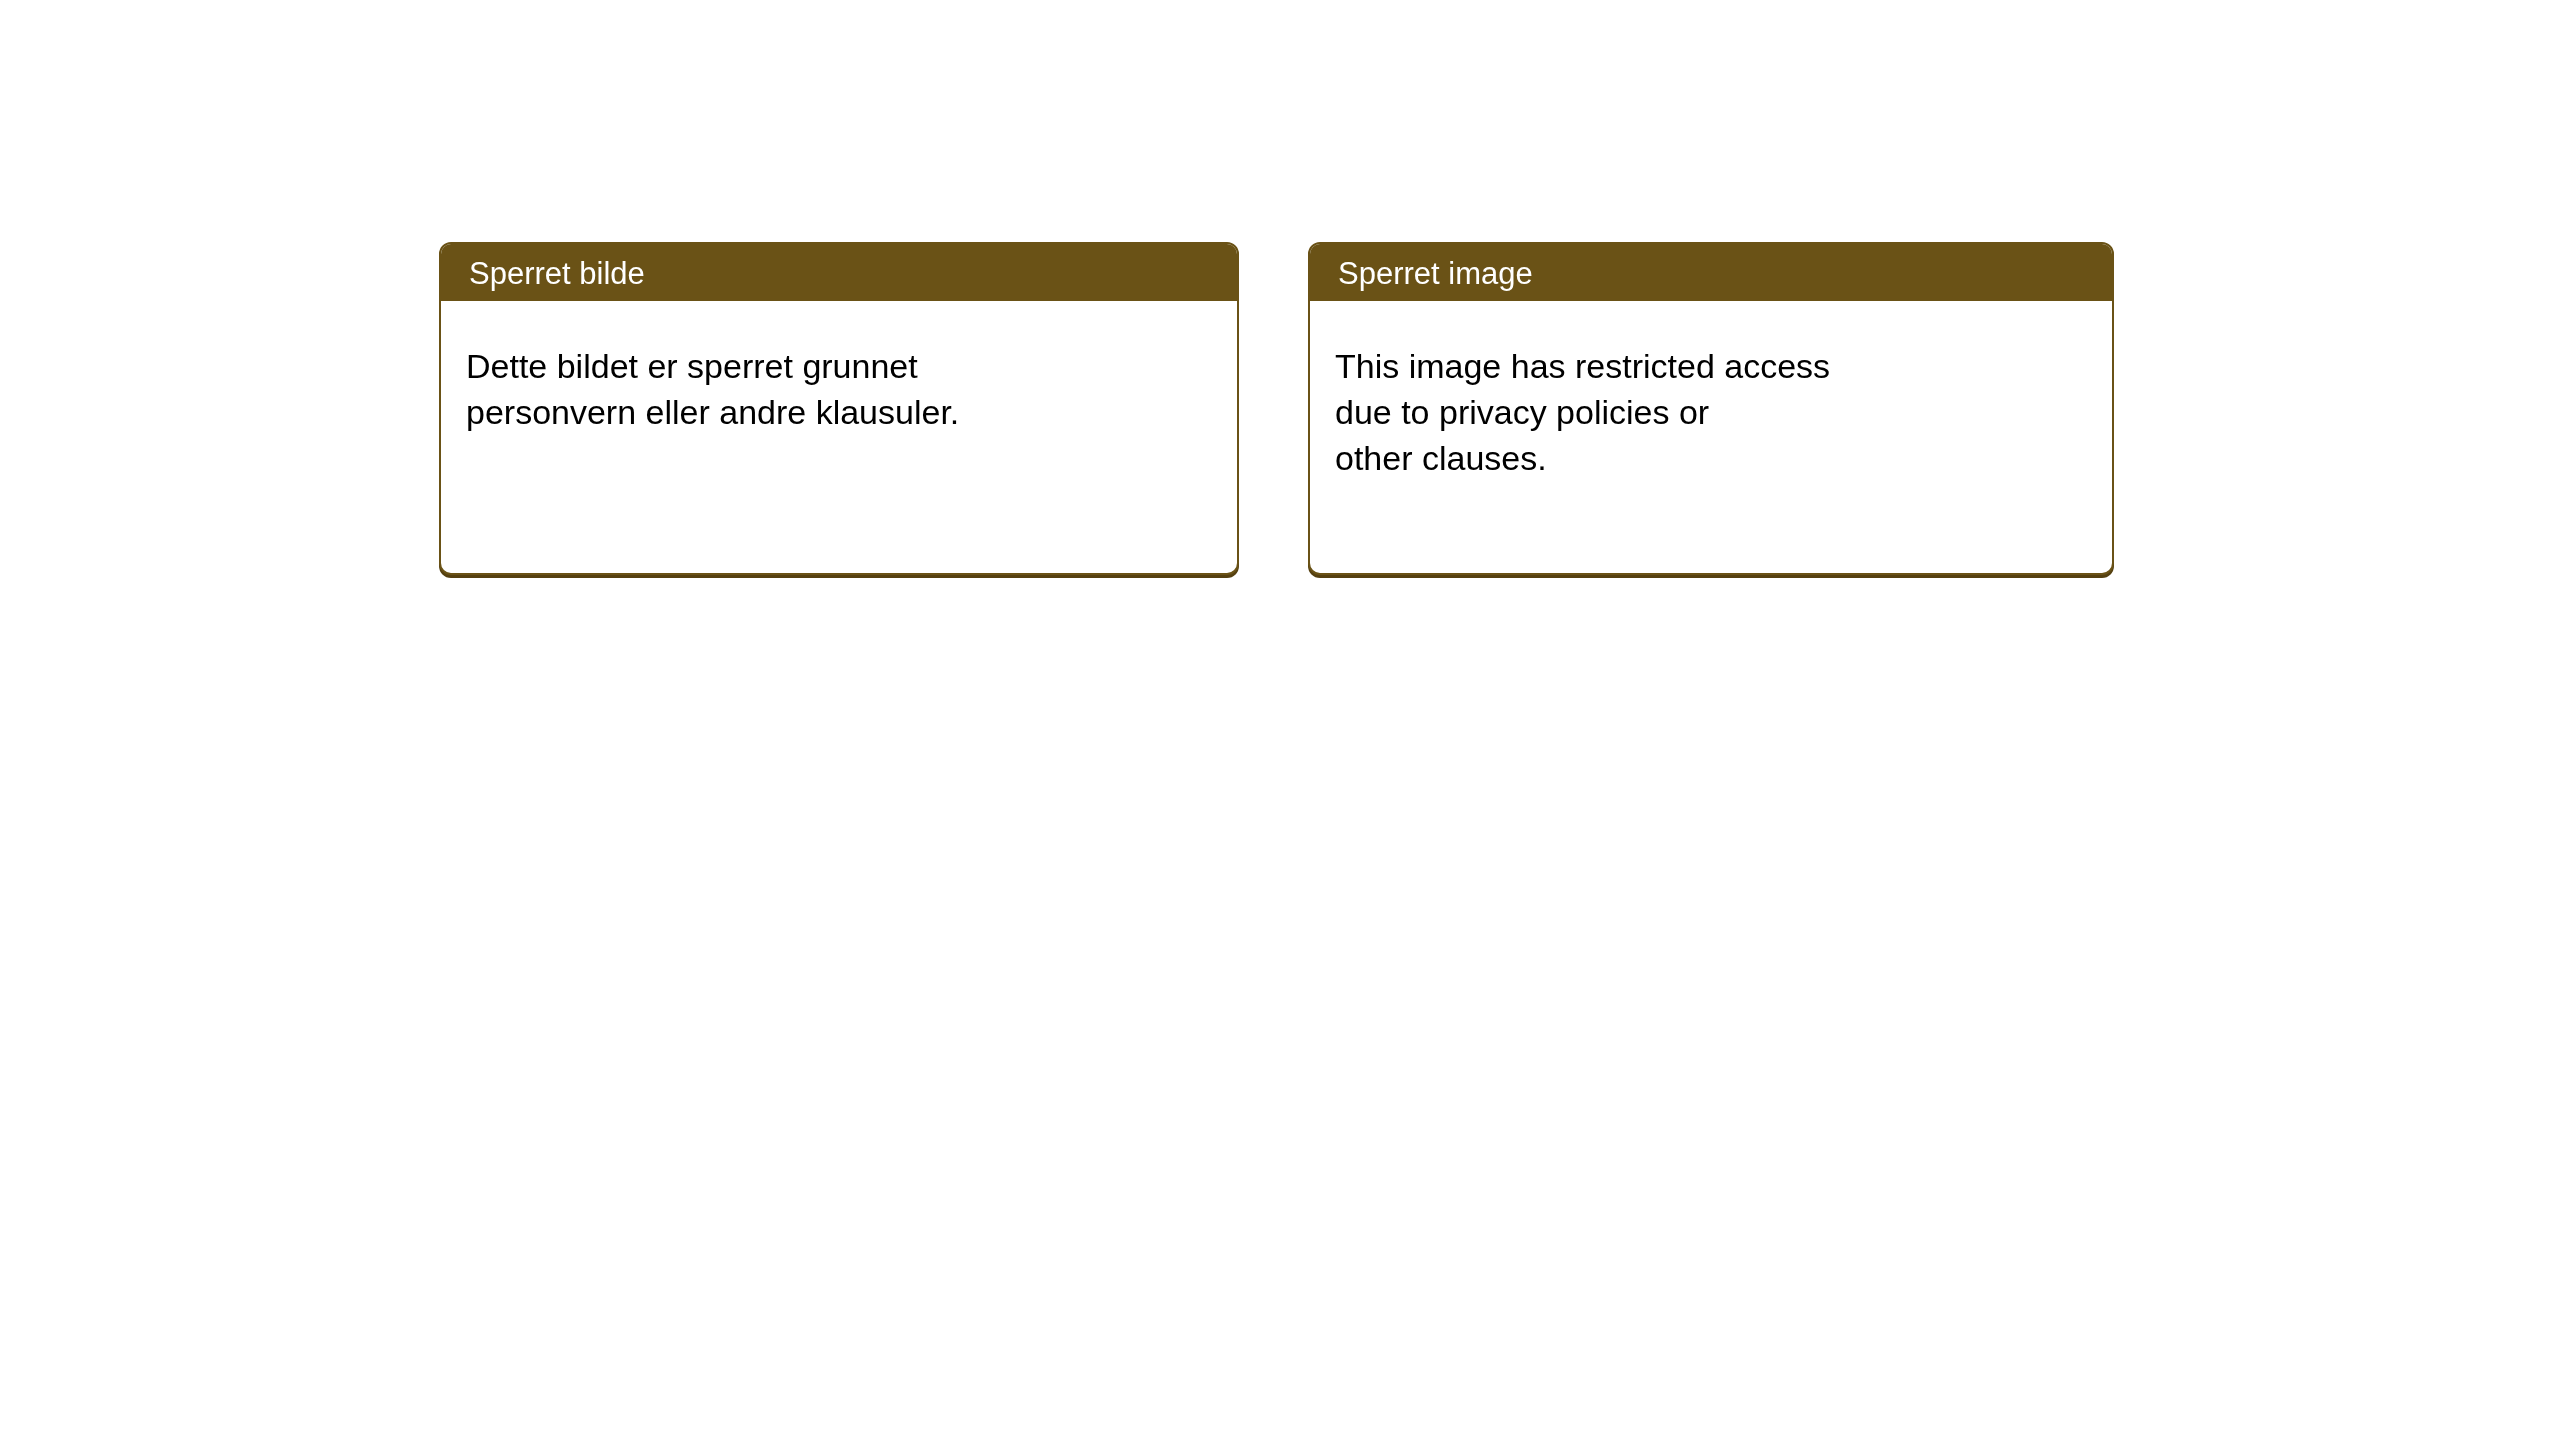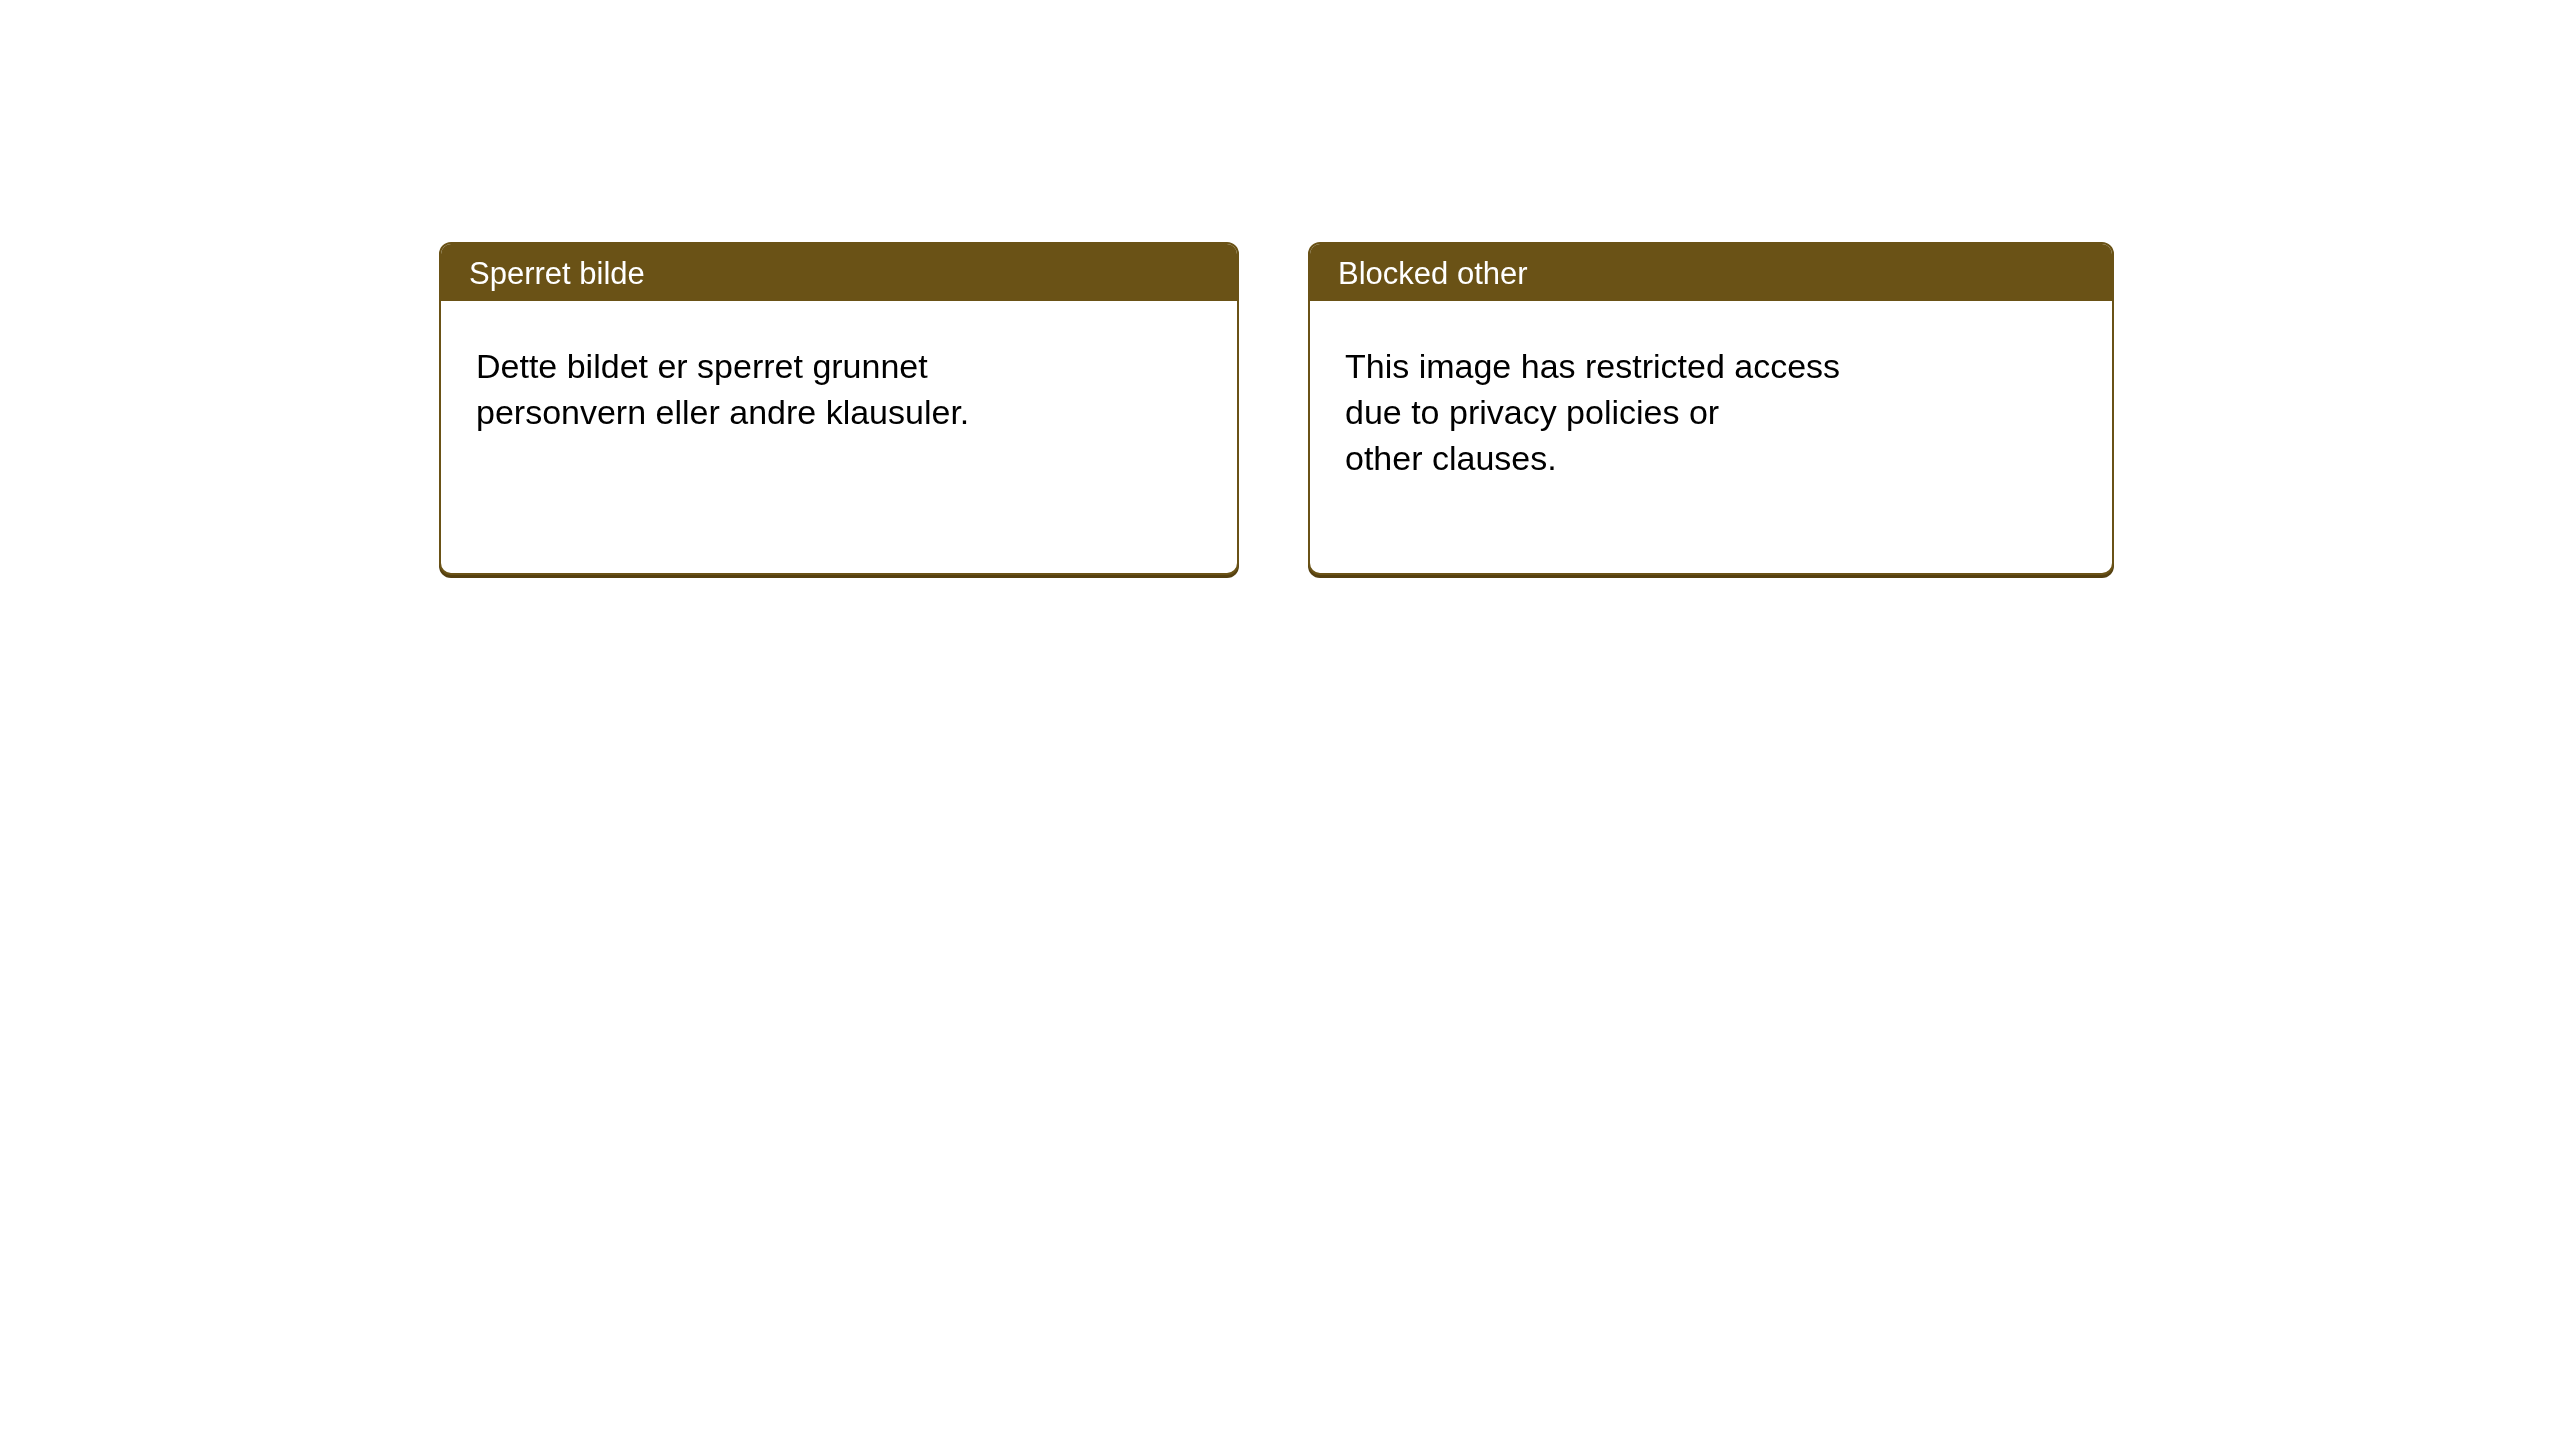--- a/index.html
+++ b/index.html
@@ -38,21 +38,21 @@
     background: var(--header_bg, #6a5216);
     color: var(--header_text, #ffffff);
     display: flex;
     align-items: center;
     padding: 2px 20px 0 28px;
     font-size: 31px;
     line-height: 1;
     box-sizing: border-box;
   }
   .card__body {
-    padding: 42px 28px 0 35px;
+    padding: 42px 28px 0 25px;
     font-size: 34px;
     line-height: 46px;
     color: var(--body_text, #000000);
     white-space: pre-line;
     box-sizing: border-box;
   }
 </style>
 </head>
 <body style="background: rgb(255, 255, 255);">
 
@@ -61,20 +61,20 @@
   <div class="card card--no">
     <div class="card__header">
       <span>Sperret bilde</span>
     </div>
     <div class="card__body">Dette bildet er sperret grunnet
 personvern eller andre klausuler.</div>
   </div>
 
   <div class="card card--en">
     <div class="card__header">
-      <span>Blocked other</span>
+      <span>Sperret image</span>
     </div>
     <div class="card__body">This image has restricted access
 due to privacy policies or
 other clauses.</div>
   </div>
 
 </div>
 
 </body></html>

